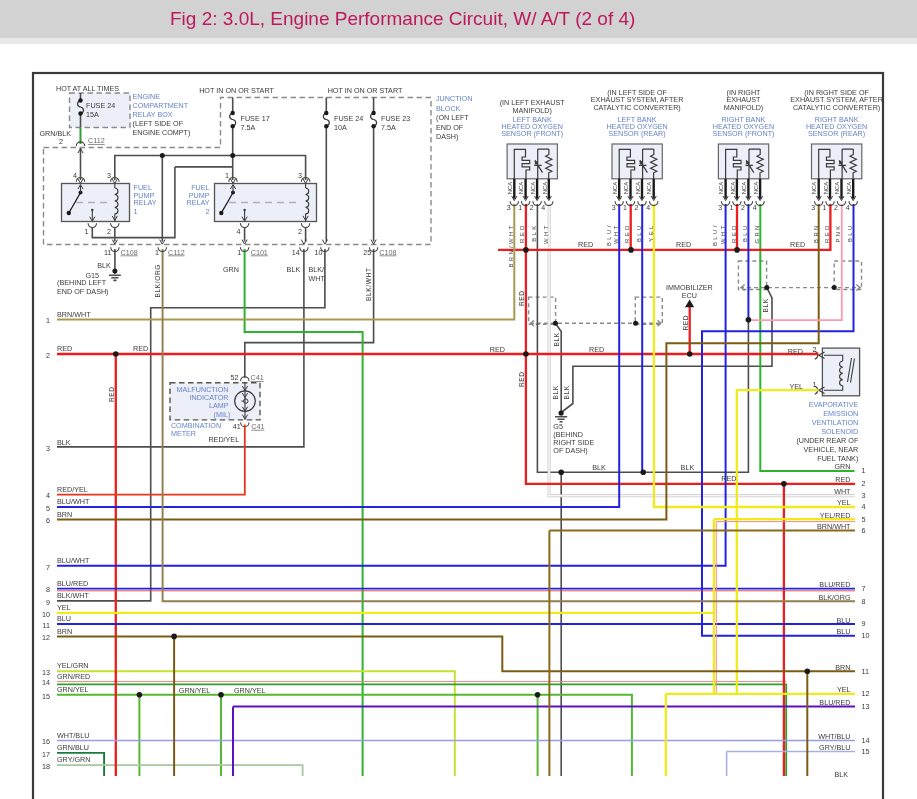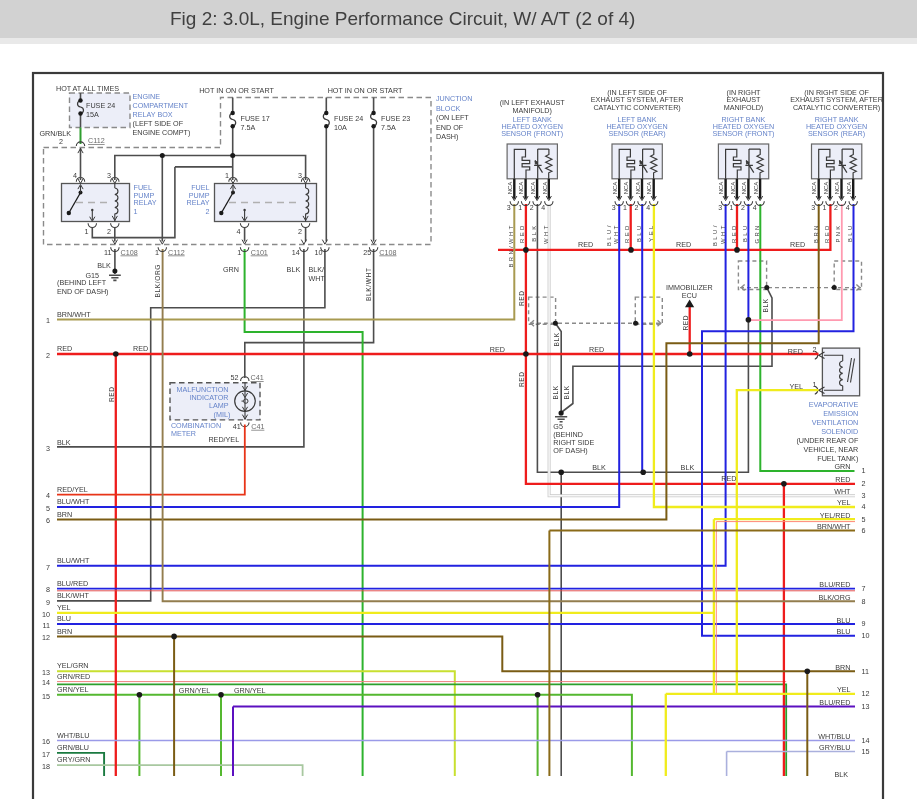--- a/index.html
+++ b/index.html
@@ -1,19 +1,19 @@
 <!DOCTYPE html>
 <html><head>
 <meta charset="utf-8">
 <style>
   html,body{margin:0;padding:0;background:#fff;}
   .page{position:relative;width:917px;height:799px;font-family:"Liberation Sans",sans-serif;overflow:hidden;}
   .titlebar{position:absolute;left:0;top:0;width:917px;height:38px;background:#d2d2d2;}
   .titlebar2{position:absolute;left:0;top:38px;width:917px;height:6px;background:#e9e9e9;}
-  .title{position:absolute;left:170px;top:8px;font-size:19px;color:#404040;}
+  .title{position:absolute;left:170px;top:8px;font-size:19px;color:#be185d;}
   svg{position:absolute;left:0;top:0;}
   text{font-family:"Liberation Sans",sans-serif;fill:#3a3a3a;}
   .b{fill:#6583c9;}
   .c{fill:#6a6a6a;text-decoration:underline;}
 </style>
 </head>
 <body>
 <div class="page">
   <div class="titlebar"></div>
   <div class="titlebar2"></div>

